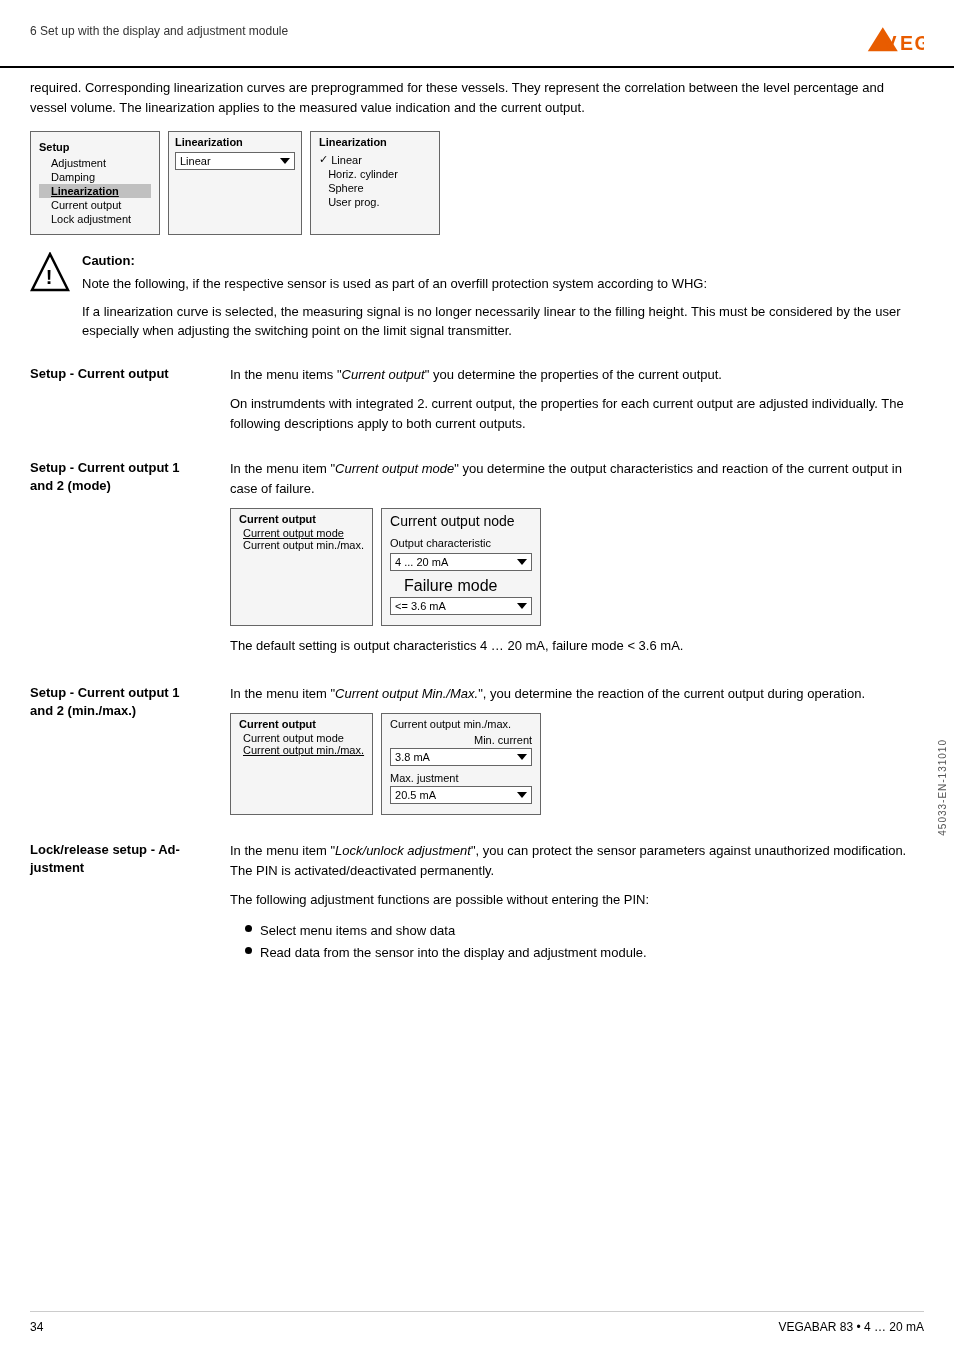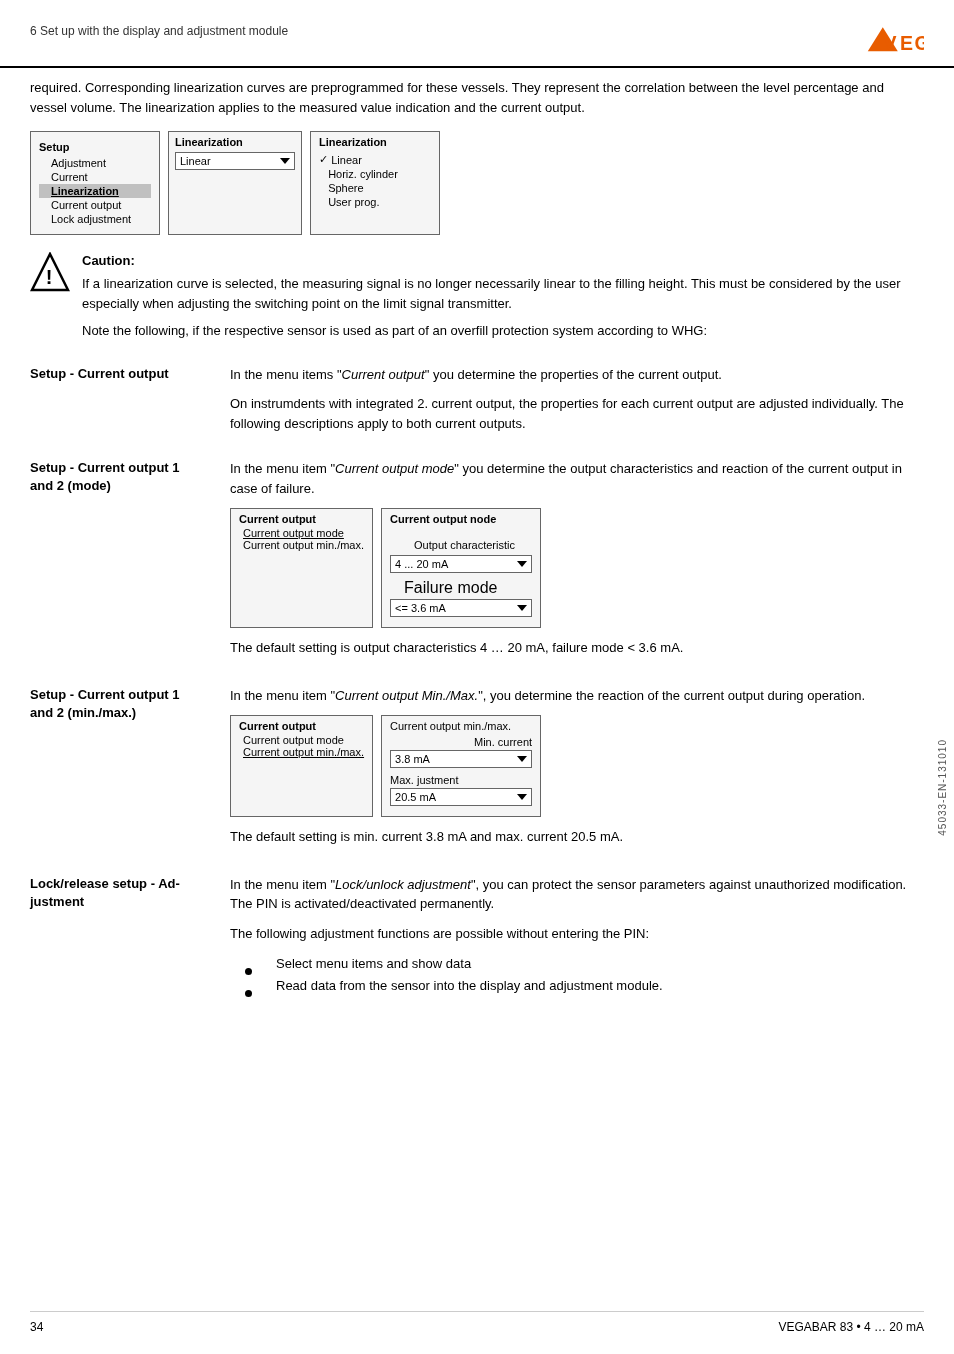--- a/index.html
+++ b/index.html
@@ -229,22 +229,22 @@
 
     
     .bullet-list {
       margin-left: 15px;
       font-size: 13px;
       line-height: 1.7;
     }
     .bullet-list li {
       list-style: none;
       display: flex;
-      gap: 24px;
-      align-items: flex-end;
+      gap: 8px;
+      align-items: flex-start;
     }
     .bullet-dot {
       width: 7px;
       height: 7px;
       background: #000;
       border-radius: 50%;
       flex-shrink: 0;
       margin-top: 5px;
     }
 
@@ -313,21 +313,21 @@
   <div class="content">
     <div style="flex:1;">
 
       <p class="intro-para">required. Corresponding linearization curves are preprogrammed for these vessels. They represent the correlation between the level percentage and vessel volume. The linearization applies to the measured value indication and the current output.</p>
 
       <div class="ui-panels">
 
         <div class="panel panel-menu">
           <div class="menu-item panel-bold-title">Setup</div>
           <div class="menu-item sub-item">Adjustment</div>
-          <div class="menu-item sub-item">Current</div>
+          <div class="menu-item sub-item">Damping</div>
           <div class="menu-item sub-item selected">Linearization</div>
           <div class="menu-item sub-item">Current output</div>
           <div class="menu-item sub-item">Lock adjustment</div>
         </div>
 
         <div class="panel panel-dropdown">
           <div class="dropdown-label">Linearization</div>
           <div class="dropdown-select">
             <span>Linear</span>
             <span class="dropdown-arrow"></span>
@@ -357,22 +357,22 @@
 
       <div class="caution-section">
         <div class="caution-icon">
           <svg width="40" height="42" viewBox="0 0 40 42">
             <polygon points="20,2 38,38 2,38" fill="none" stroke="#000" stroke-width="2.5"></polygon>
             <text x="19" y="32" text-anchor="middle" font-size="20" font-weight="bold" font-family="Arial">!</text>
           </svg>
         </div>
         <div class="caution-text">
           <div class="caution-title">Caution:</div>
+          <p class="caution-para">Note the following, if the respective sensor is used as part of an overfill protection system according to WHG:</p>
           <p class="caution-para">If a linearization curve is selected, the measuring signal is no longer necessarily linear to the filling height. This must be considered by the user especially when adjusting the switching point on the limit signal transmitter.</p>
-          <p class="caution-para">Note the following, if the respective sensor is used as part of an overfill protection system according to WHG:</p>
         </div>
       </div>
 
       <div class="section-block">
         <div class="section-label">Setup - Current output</div>
         <div class="section-content">
           <p class="section-para">In the menu items "<span class="italic">Current output</span>" you determine the properties of the current output.</p>
           <p class="section-para">On instrumdents with integrated 2. current output, the properties for each current output are adjusted individually. The following descriptions apply to both current outputs.</p>
         </div>
       </div>
@@ -387,22 +387,22 @@
 
           <div class="small-ui-panel">
 
             <div class="panel-sm panel-sm-left">
               <div class="panel-bold-title">Current output</div>
               <div style="padding-left:4px; text-decoration:underline; font-size:11px;">Current output mode</div>
               <div style="padding-left:4px; font-size:11px;">Current output min./max.</div>
             </div>
 
             <div class="panel-sm panel-sm-right">
-              <div style="font-size:11px; margin-bottom:14px;font-weight:bold;">Current output node</div>
-              <div style="font-size:11px; margin-bottom:4px;margin-left:24px;">Output characteristic</div>
+              <div style="font-size:14px; margin-bottom:8px;">Current output node</div>
+              <div style="font-size:11px; margin-bottom:4px;">Output characteristic</div>
               <div class="field-value">
                 <span>4 ... 20 mA</span>
                 <span class="dropdown-arrow"></span>
               </div>
               <div style="font-size:16px; margin-bottom:2px;padding-left:14px;">Failure mode</div>
               <div class="field-value">
                 <span>&lt;= 3.6 mA</span>
                 <span class="dropdown-arrow"></span>
               </div>
             </div>
@@ -436,21 +436,20 @@
                 <span class="dropdown-arrow"></span>
               </div>
               <div style="font-size:11px; margin-bottom:2px;">Max. justment</div>
               <div class="field-value">
                 <span>20.5 mA</span>
                 <span class="dropdown-arrow"></span>
               </div>
             </div>
           </div>
 
-          <p class="default-text">The default setting is min. current 3.8 mA and max. current 20.5 mA.</p>
         </div>
       </div>
 
       <div class="section-block">
         <div class="section-label">
           <span>Lock/release setup - Ad-</span><br>
           <span>justment</span>
         </div>
         <div class="section-content">
           <p class="section-para">In the menu item "<span class="italic">Lock/unlock adjustment</span>", you can protect the sensor parameters against unauthorized modification. The PIN is activated/deactivated permanently.</p>

